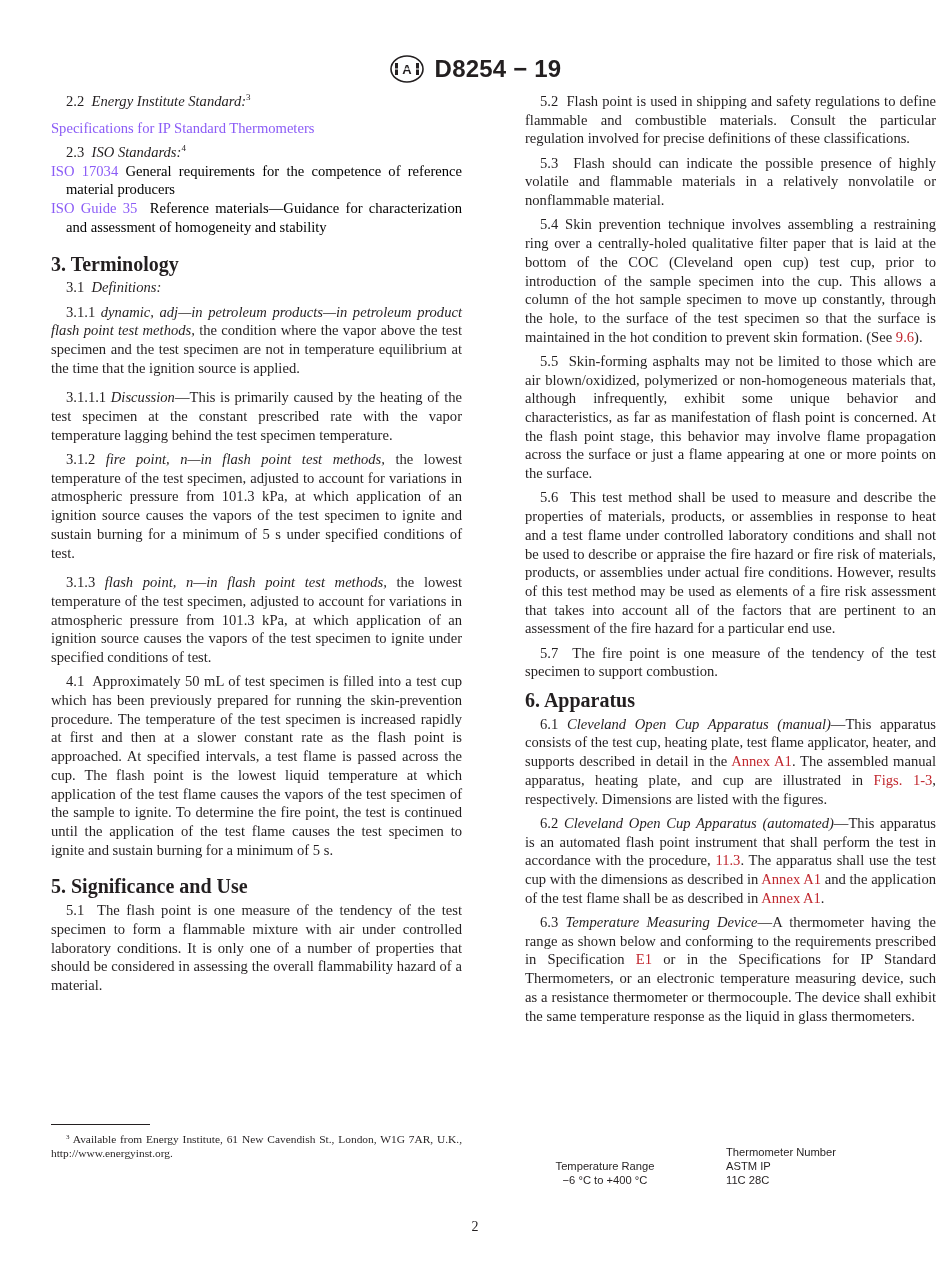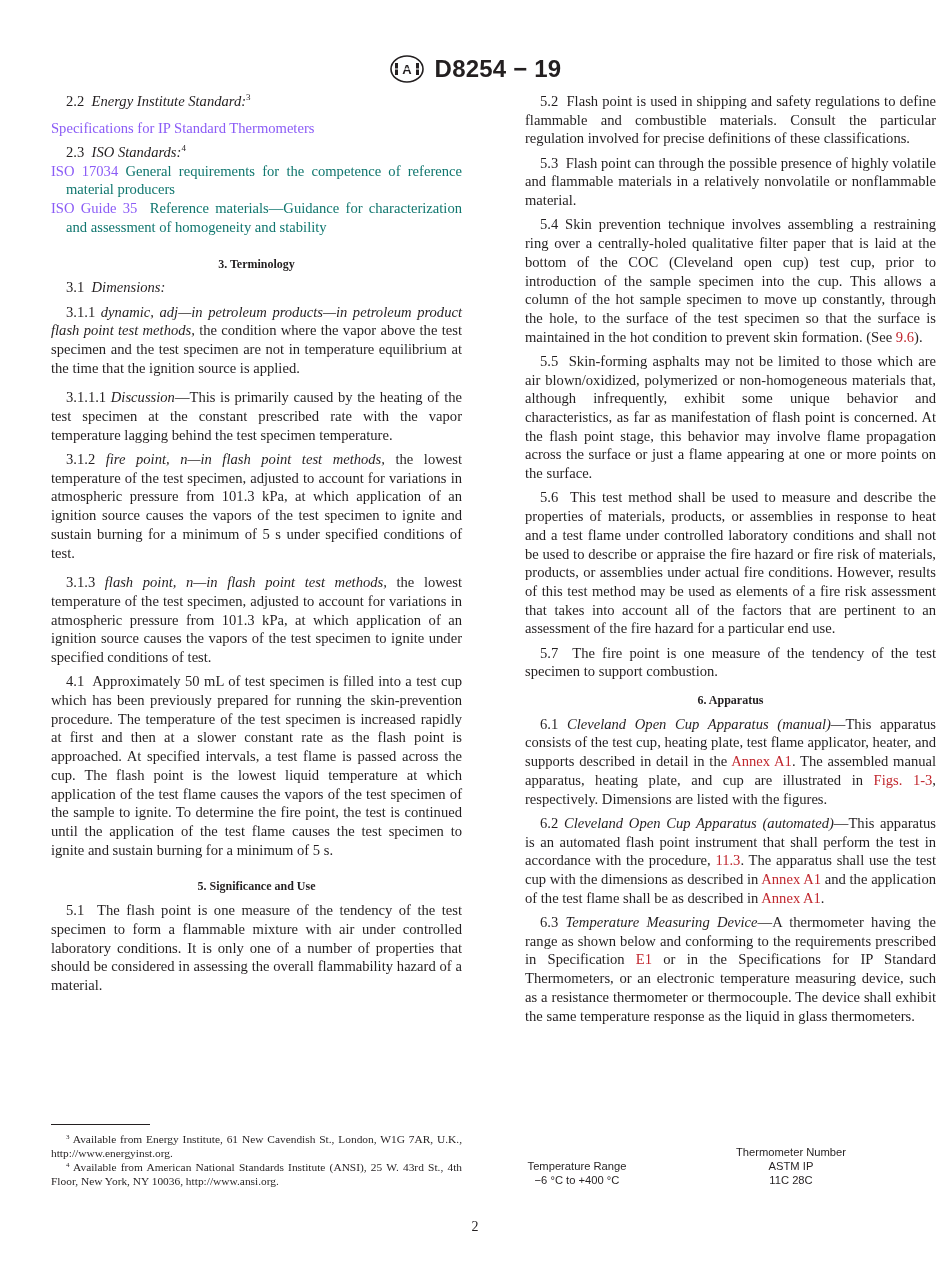--- a/index.html
+++ b/index.html
@@ -9,32 +9,32 @@
   .header .logo { display: inline-block; vertical-align: middle; width: 36px; height: 30px; margin-right: 6px; }
   .header .docid { display: inline-block; vertical-align: middle; font-family: "Liberation Sans", "DejaVu Sans", sans-serif;
                    font-weight: bold; font-size: 24px; color: #231f20; letter-spacing: 0.2px; }
   .col { position: absolute; top: 92px; width: 411px; font-size: 14.6px; line-height: 18.7px; }
   .col.left { left: 51px; }
   .col.right { left: 489px; margin-left: 36px; }
   p { margin: 0 0 5.6px 0; text-align: justify; text-indent: 15px; hyphens: manual; }
   p.noindent { text-indent: 0; }
   .ref { margin: 0 0 0 0; text-indent: -15px; padding-left: 15px; text-align: justify; }
   .red { color: #8b5cf6; }
-  .blue { color: #0f766e; }
-  h3 { font-size: 12px; font-weight: bold; margin: 12px 0 5px 0; text-align: center; }
+  .blue { color: #000000; }
+  h3 { font-size: 20px; font-weight: bold; margin: 12px 0 5px 0; }
   sup { font-size: 9px; vertical-align: 6px; line-height: 0; }
   .link { color: #c0262d; }
   .footrule { position: absolute; left: 51px; top: 1124px; width: 99px; border-top: 1px solid #231f20; }
   .footnotes { position: absolute; left: 51px; top: 1132px; width: 411px; font-size: 11.4px; line-height: 14px; }
   .footnotes p { text-indent: 15px; margin: 0; }
   .footnotes sup { font-size: 7px; vertical-align: 4px; }
   .thermo { position: absolute; left: 520px; top: 1145px; width: 350px; font-family: "Liberation Sans", "DejaVu Sans", sans-serif;
             font-size: 11.2px; line-height: 14px; color: #231f20; }
-  .thermo .c1 { position: absolute; left: 6px; width: 102px; text-align: center; }
-  .thermo .c2 { position: absolute; left: 206px; width: 130px; text-align: center; }
+  .thermo .c1 { position: absolute; left: 34px; width: 102px; text-align: center; }
+  .thermo .c2 { position: absolute; left: 206px; width: 130px; }
   .pagenum { position: absolute; top: 1219px; left: 0; width: 950px; text-align: center; font-size: 14px; color: #231f20; }
 </style>
 </head>
 <body>
 
 <div class="header">
   <svg class="logo" viewBox="0 0 36 30">
     <ellipse cx="18" cy="15" rx="16" ry="13" fill="none" stroke="#231f20" stroke-width="1.6"></ellipse>
     <text x="18" y="20" text-anchor="middle" font-family="Liberation Sans, sans-serif" font-size="13" font-weight="bold" fill="#231f20">A</text>
     <rect x="6" y="9" width="3" height="12" fill="#231f20"></rect>
@@ -60,21 +60,21 @@
     <span class="blue">General requirements for the competence of reference material producers</span>
   </div>
   <div class="ref" style="padding-left:15px;text-indent:-15px;">
     <span class="red">ISO Guide 35</span>&nbsp;
     <span class="blue">Reference materials—Guidance for characterization and assessment of homogeneity and stability</span>
   </div>
 
   <h3 style="margin-top:18px">3. Terminology</h3>
   <p>
     <span>3.1</span>&nbsp;
-    <i>Dimensions:</i>
+    <i>Definitions:</i>
   </p>
   <p style="margin-bottom:11px">
     <span>3.1.1</span>
     <i>dynamic, adj—in petroleum products—in petroleum product flash point test methods,</i>
     <span>the condition where the vapor above the test specimen and the test specimen are not in temperature equilibrium at the time that the ignition source is applied.</span>
   </p>
   <p>
     <span>3.1.1.1</span>
     <i>Discussion</i><span>—This is primarily caused by the heating of the test specimen at the constant prescribed rate with the vapor temperature lagging behind the test specimen temperature.</span>
   </p>
@@ -97,31 +97,30 @@
   <h3 style="margin-top:18px">5. Significance and Use</h3>
   <p>
     <span>5.1</span>&nbsp;
     <span>The flash point is one measure of the tendency of the test specimen to form a flammable mixture with air under controlled laboratory conditions. It is only one of a number of properties that should be considered in assessing the overall flammability hazard of a material.</span>
   </p>
 </div>
 
 <div class="footrule"></div>
 <div class="footnotes">
   <p><sup>3</sup> <span>Available from Energy Institute, 61 New Cavendish St., London, W1G 7AR, U.K., http://www.energyinst.org.</span></p>
-  <p><sup>4</sup> <span>Available from American National Standards Institute (ANSI), 25 W. 43rd St., 4th Floor, New York, NY 10036, http://www.ansi.org.</span></p>
 </div>
 
 <div class="col right">
   <p>
     <span>5.2</span>&nbsp;
     <span>Flash point is used in shipping and safety regulations to define flammable and combustible materials. Consult the particular regulation involved for precise definitions of these classifications.</span>
   </p>
   <p>
     <span>5.3</span>&nbsp;
-    <span>Flash point can through the possible presence of highly volatile and flammable materials in a relatively nonvolatile or nonflammable material.</span>
+    <span>Flash should can indicate the possible presence of highly volatile and flammable materials in a relatively nonvolatile or nonflammable material.</span>
   </p>
   <p>
     <span>5.4</span>
     <span>Skin prevention technique involves assembling a restraining ring over a centrally-holed qualitative filter paper that is laid at the bottom of the COC (Cleveland open cup) test cup, prior to introduction of the sample specimen into the cup. This allows a column of the hot sample specimen to move up constantly, through the hole, to the surface of the test specimen so that the surface is maintained in the hot condition to prevent skin formation. (See </span><span class="link">9.6</span><span>).</span>
   </p>
   <p>
     <span>5.5</span>&nbsp;
     <span>Skin-forming asphalts may not be limited to those which are air blown/oxidized, polymerized or non-homogeneous materials that, although infrequently, exhibit some unique behavior and characteristics, as far as manifestation of flash point is concerned. At the flash point stage, this behavior may involve flame propagation across the surface or just a flame appearing at one or more points on the surface.</span>
   </p>
   <p>

